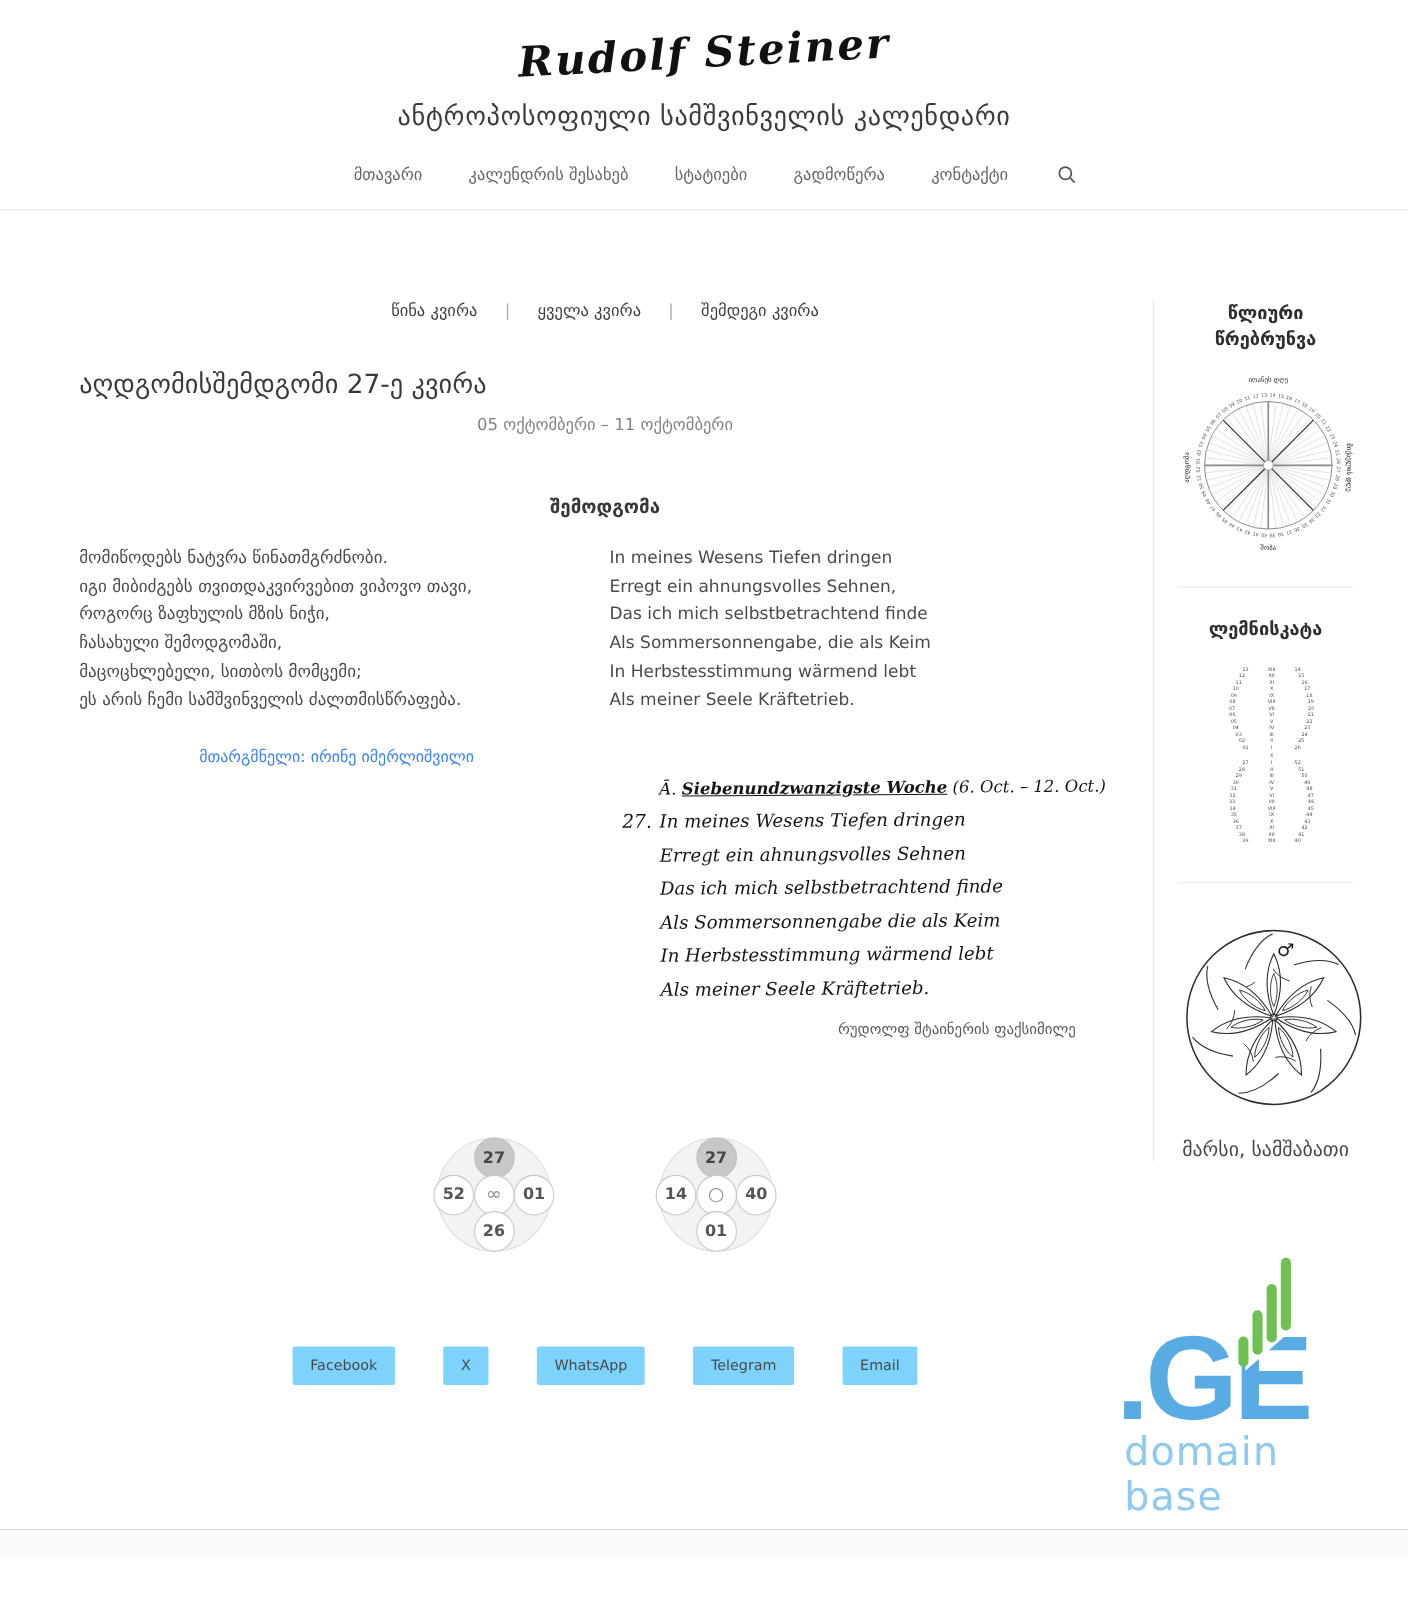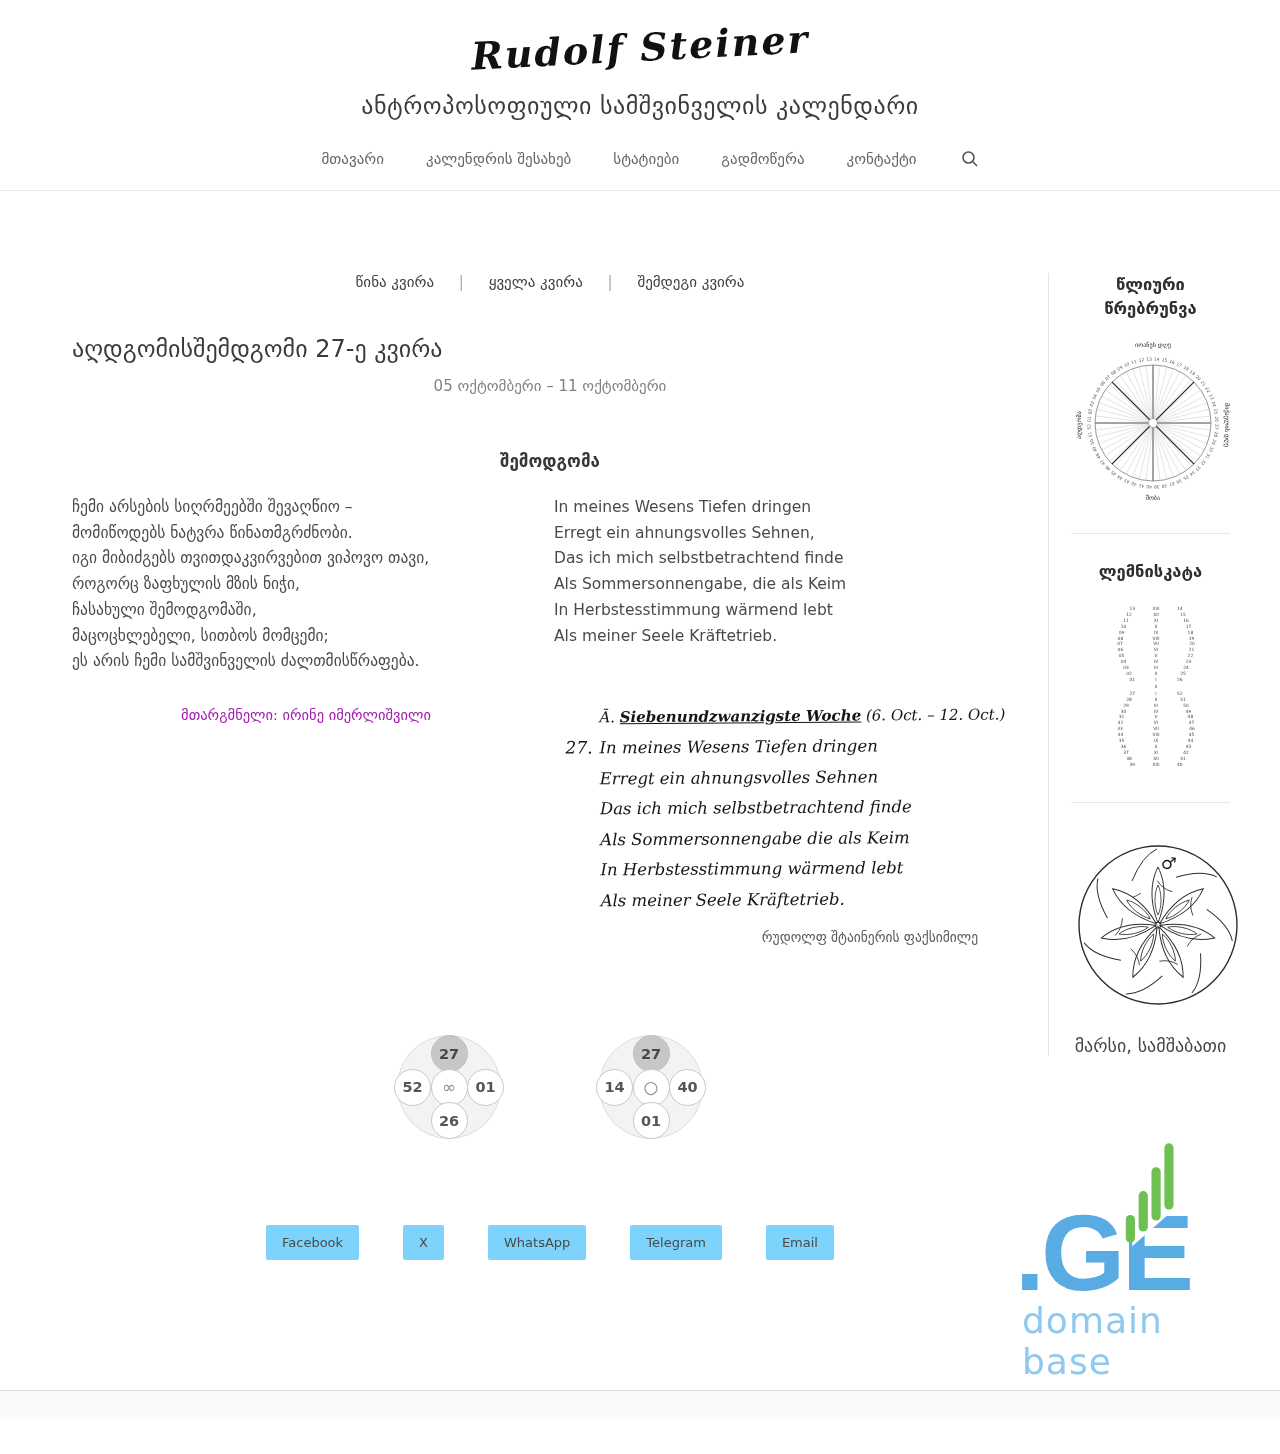--- a/index.html
+++ b/index.html
@@ -27,21 +27,21 @@
   .week-nav a { color:#3f3f3f; text-decoration:none; }
   .week-nav .sep { color:#aaa; margin:0 20px; }
   .article-title { font-size:24px; font-weight:400; color:#3a3a3a; margin-top:44px; }
   .article-date { text-align:center; font-size:15px; color:#828282; margin-top:14px; }
   .season { text-align:center; font-size:17px; font-weight:700; color:#383838; margin-top:56px; }
 
   .poem-row { display:flex; margin-top:24px; }
   .poem-col-ka { width:468px; }
   .poem-col-de { flex:1; padding-left:14px; }
   .poem-line { font-size:15.5px; line-height:25.7px; color:#4a4a4a; }
-  .translator { text-align:center; font-size:14.5px; color:#a21caf; margin-top:32px; }
+  .translator { text-align:center; font-size:14.5px; color:#3b82f6; margin-top:32px; }
 
   .facsimile { margin-top:58px; font-family:"DejaVu Serif", serif; font-style:italic; color:#151515;
                transform:rotate(-.4deg); padding-left:46px; }
   .fx-head { font-size:15px; margin-bottom:6px; }
   .fx-head .ul { text-decoration:underline; font-weight:700; }
   .fx-line { font-size:16.5px; line-height:30.5px; white-space:nowrap; }
   .fx-num { display:inline-block; width:0; transform:translateX(-34px); font-size:17px; }
   .fx-caption { font-family:"DejaVu Sans", sans-serif; font-style:normal; text-align:right;
                 font-size:13.5px; color:#5a5a5a; margin-top:14px; padding-right:50px; }
 
@@ -112,21 +112,20 @@
       <a href="#">შემდეგი კვირა</a>
     </div>
 
     <h1 class="article-title">აღდგომისშემდგომი 27-ე კვირა</h1>
     <div class="article-date">05 ოქტომბერი – 11 ოქტომბერი</div>
     <h2 class="season">შემოდგომა</h2>
 
     <div class="poem-row">
       <div class="poem-col-ka">
         <div>
-            <div class="poem-line">ჩემი არსების სიღრმეებში შევაღწიო –</div>
             <div class="poem-line">მომიწოდებს ნატვრა წინათმგრძნობი.</div>
             <div class="poem-line">იგი მიბიძგებს თვითდაკვირვებით ვიპოვო თავი,</div>
             <div class="poem-line">როგორც ზაფხულის მზის ნიჭი,</div>
             <div class="poem-line">ჩასახული შემოდგომაში,</div>
             <div class="poem-line">მაცოცხლებელი, სითბოს მომცემი;</div>
             <div class="poem-line">ეს არის ჩემი სამშვინველის ძალთმისწრაფება.</div>
           </div>
         <div class="translator">მთარგმნელი: ირინე იმერლიშვილი</div>
       </div>
       <div class="poem-col-de">

